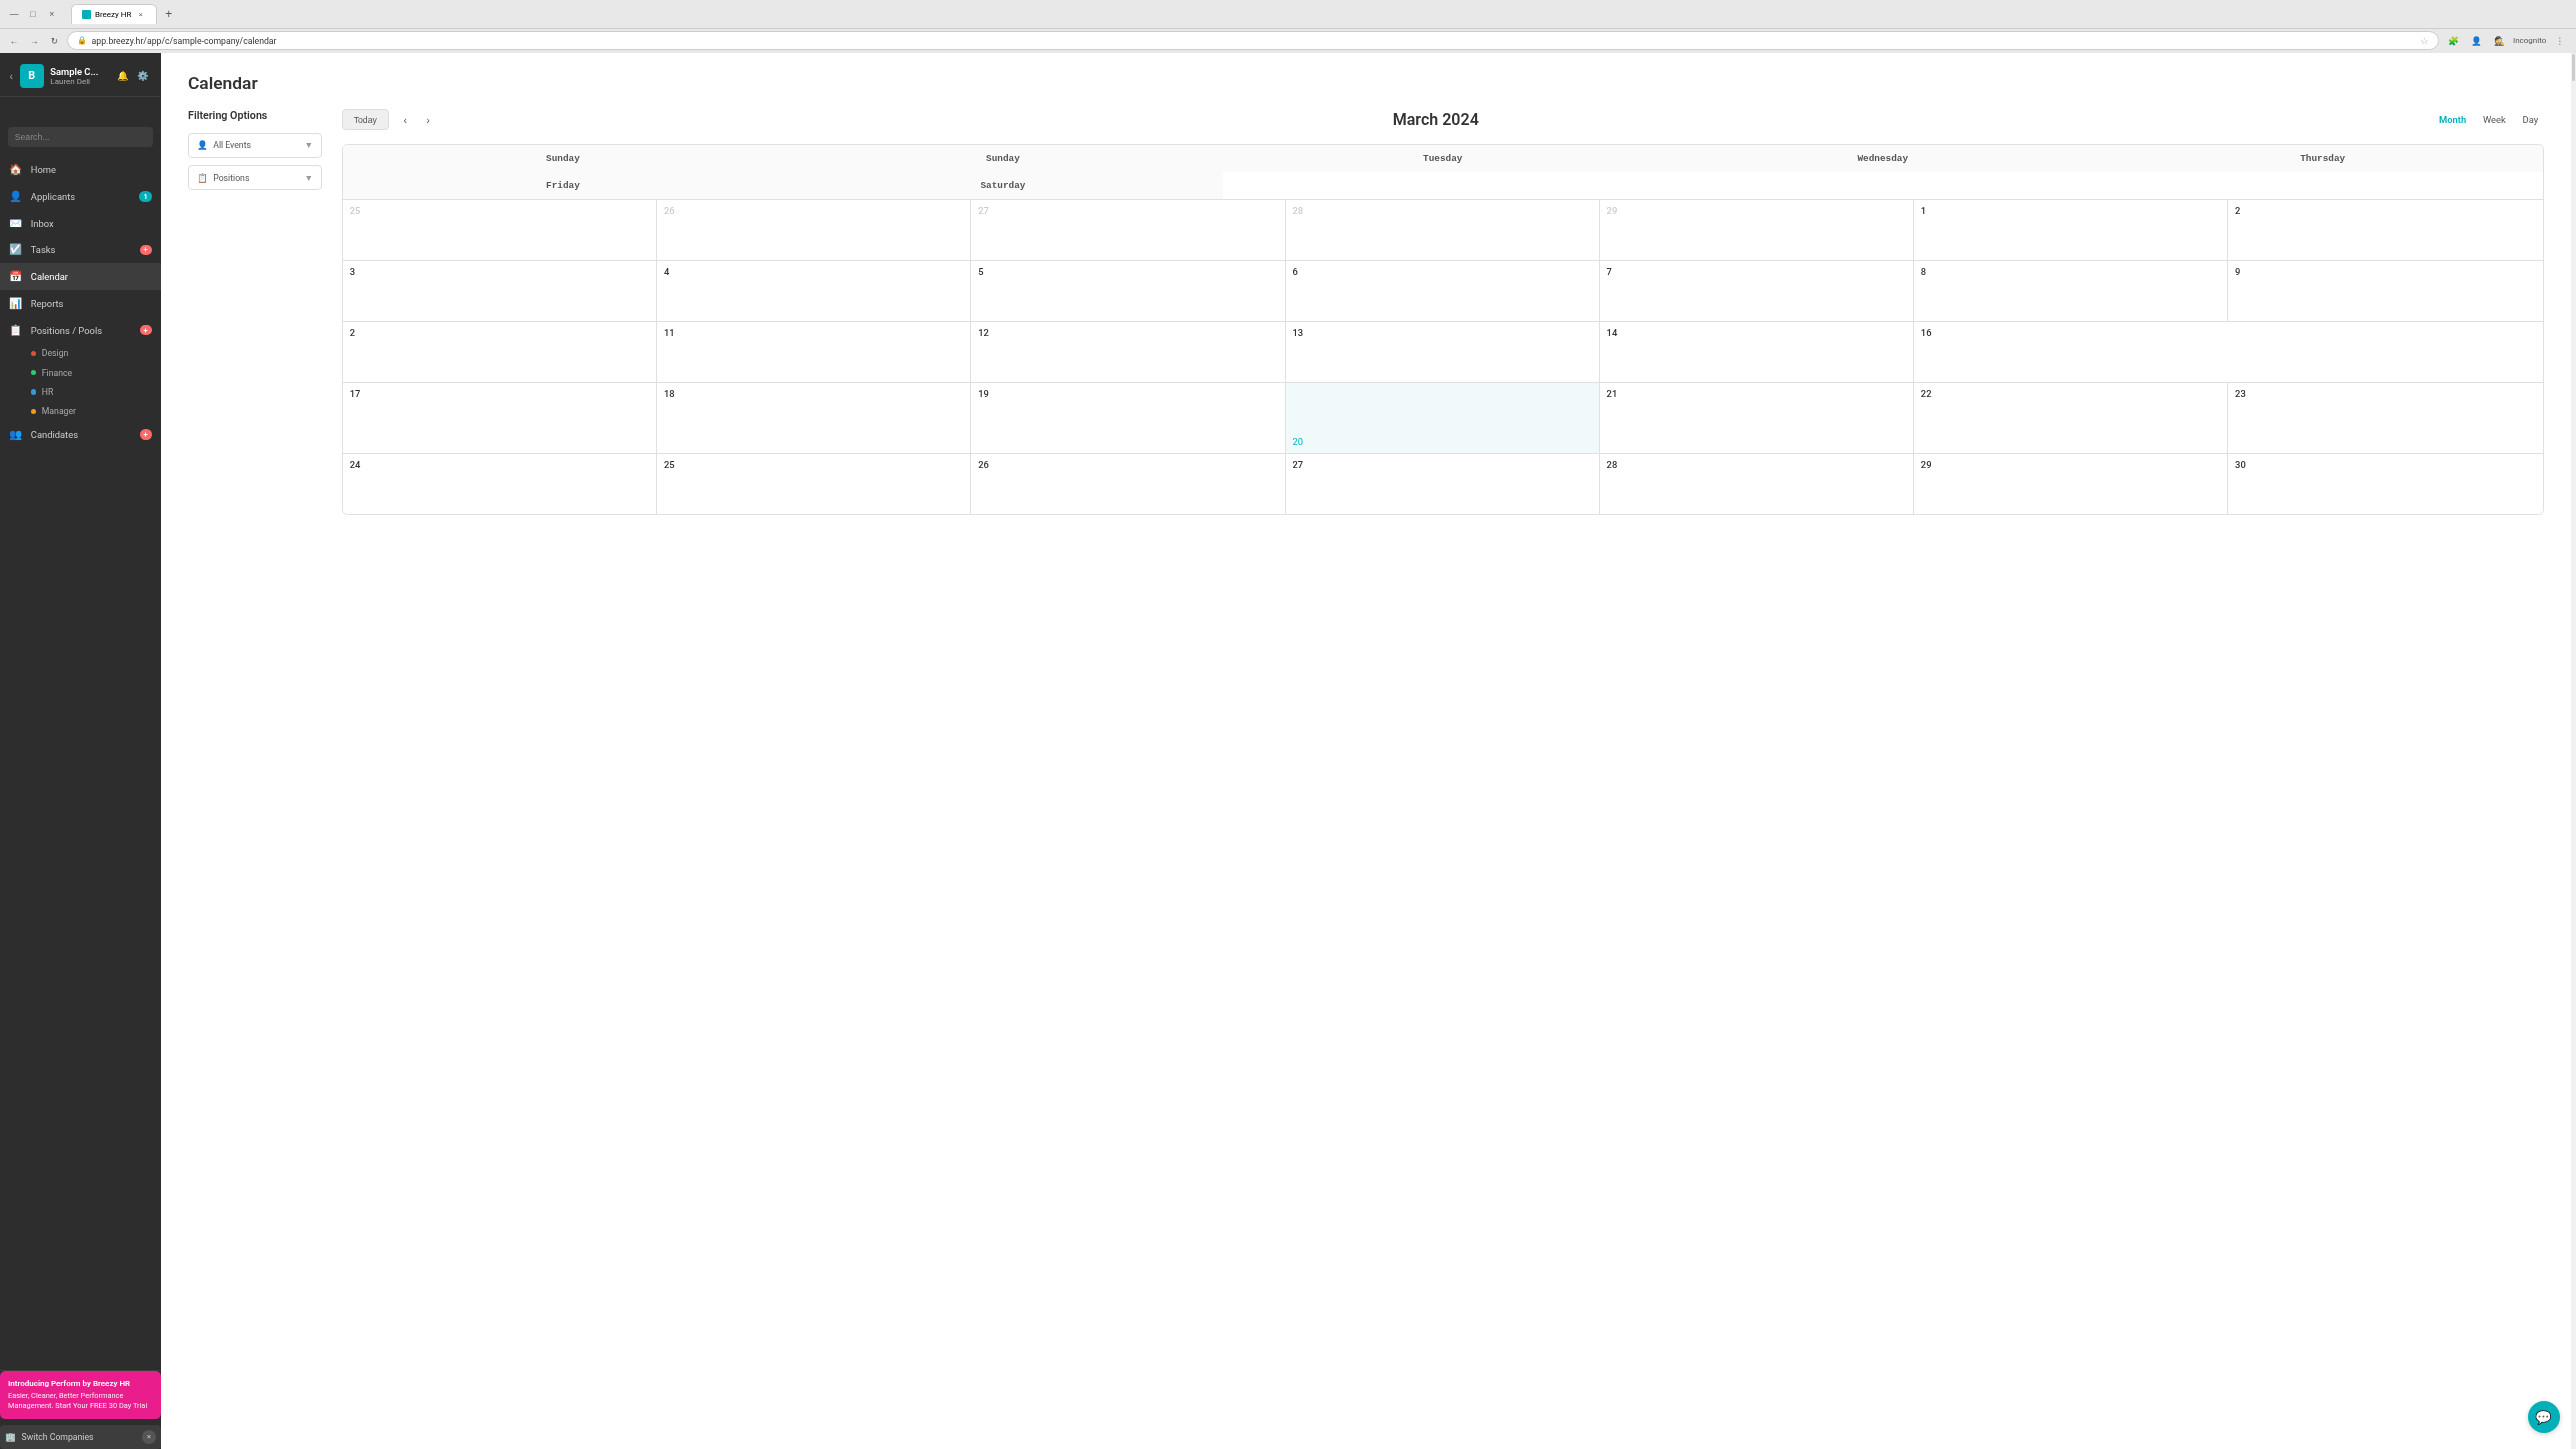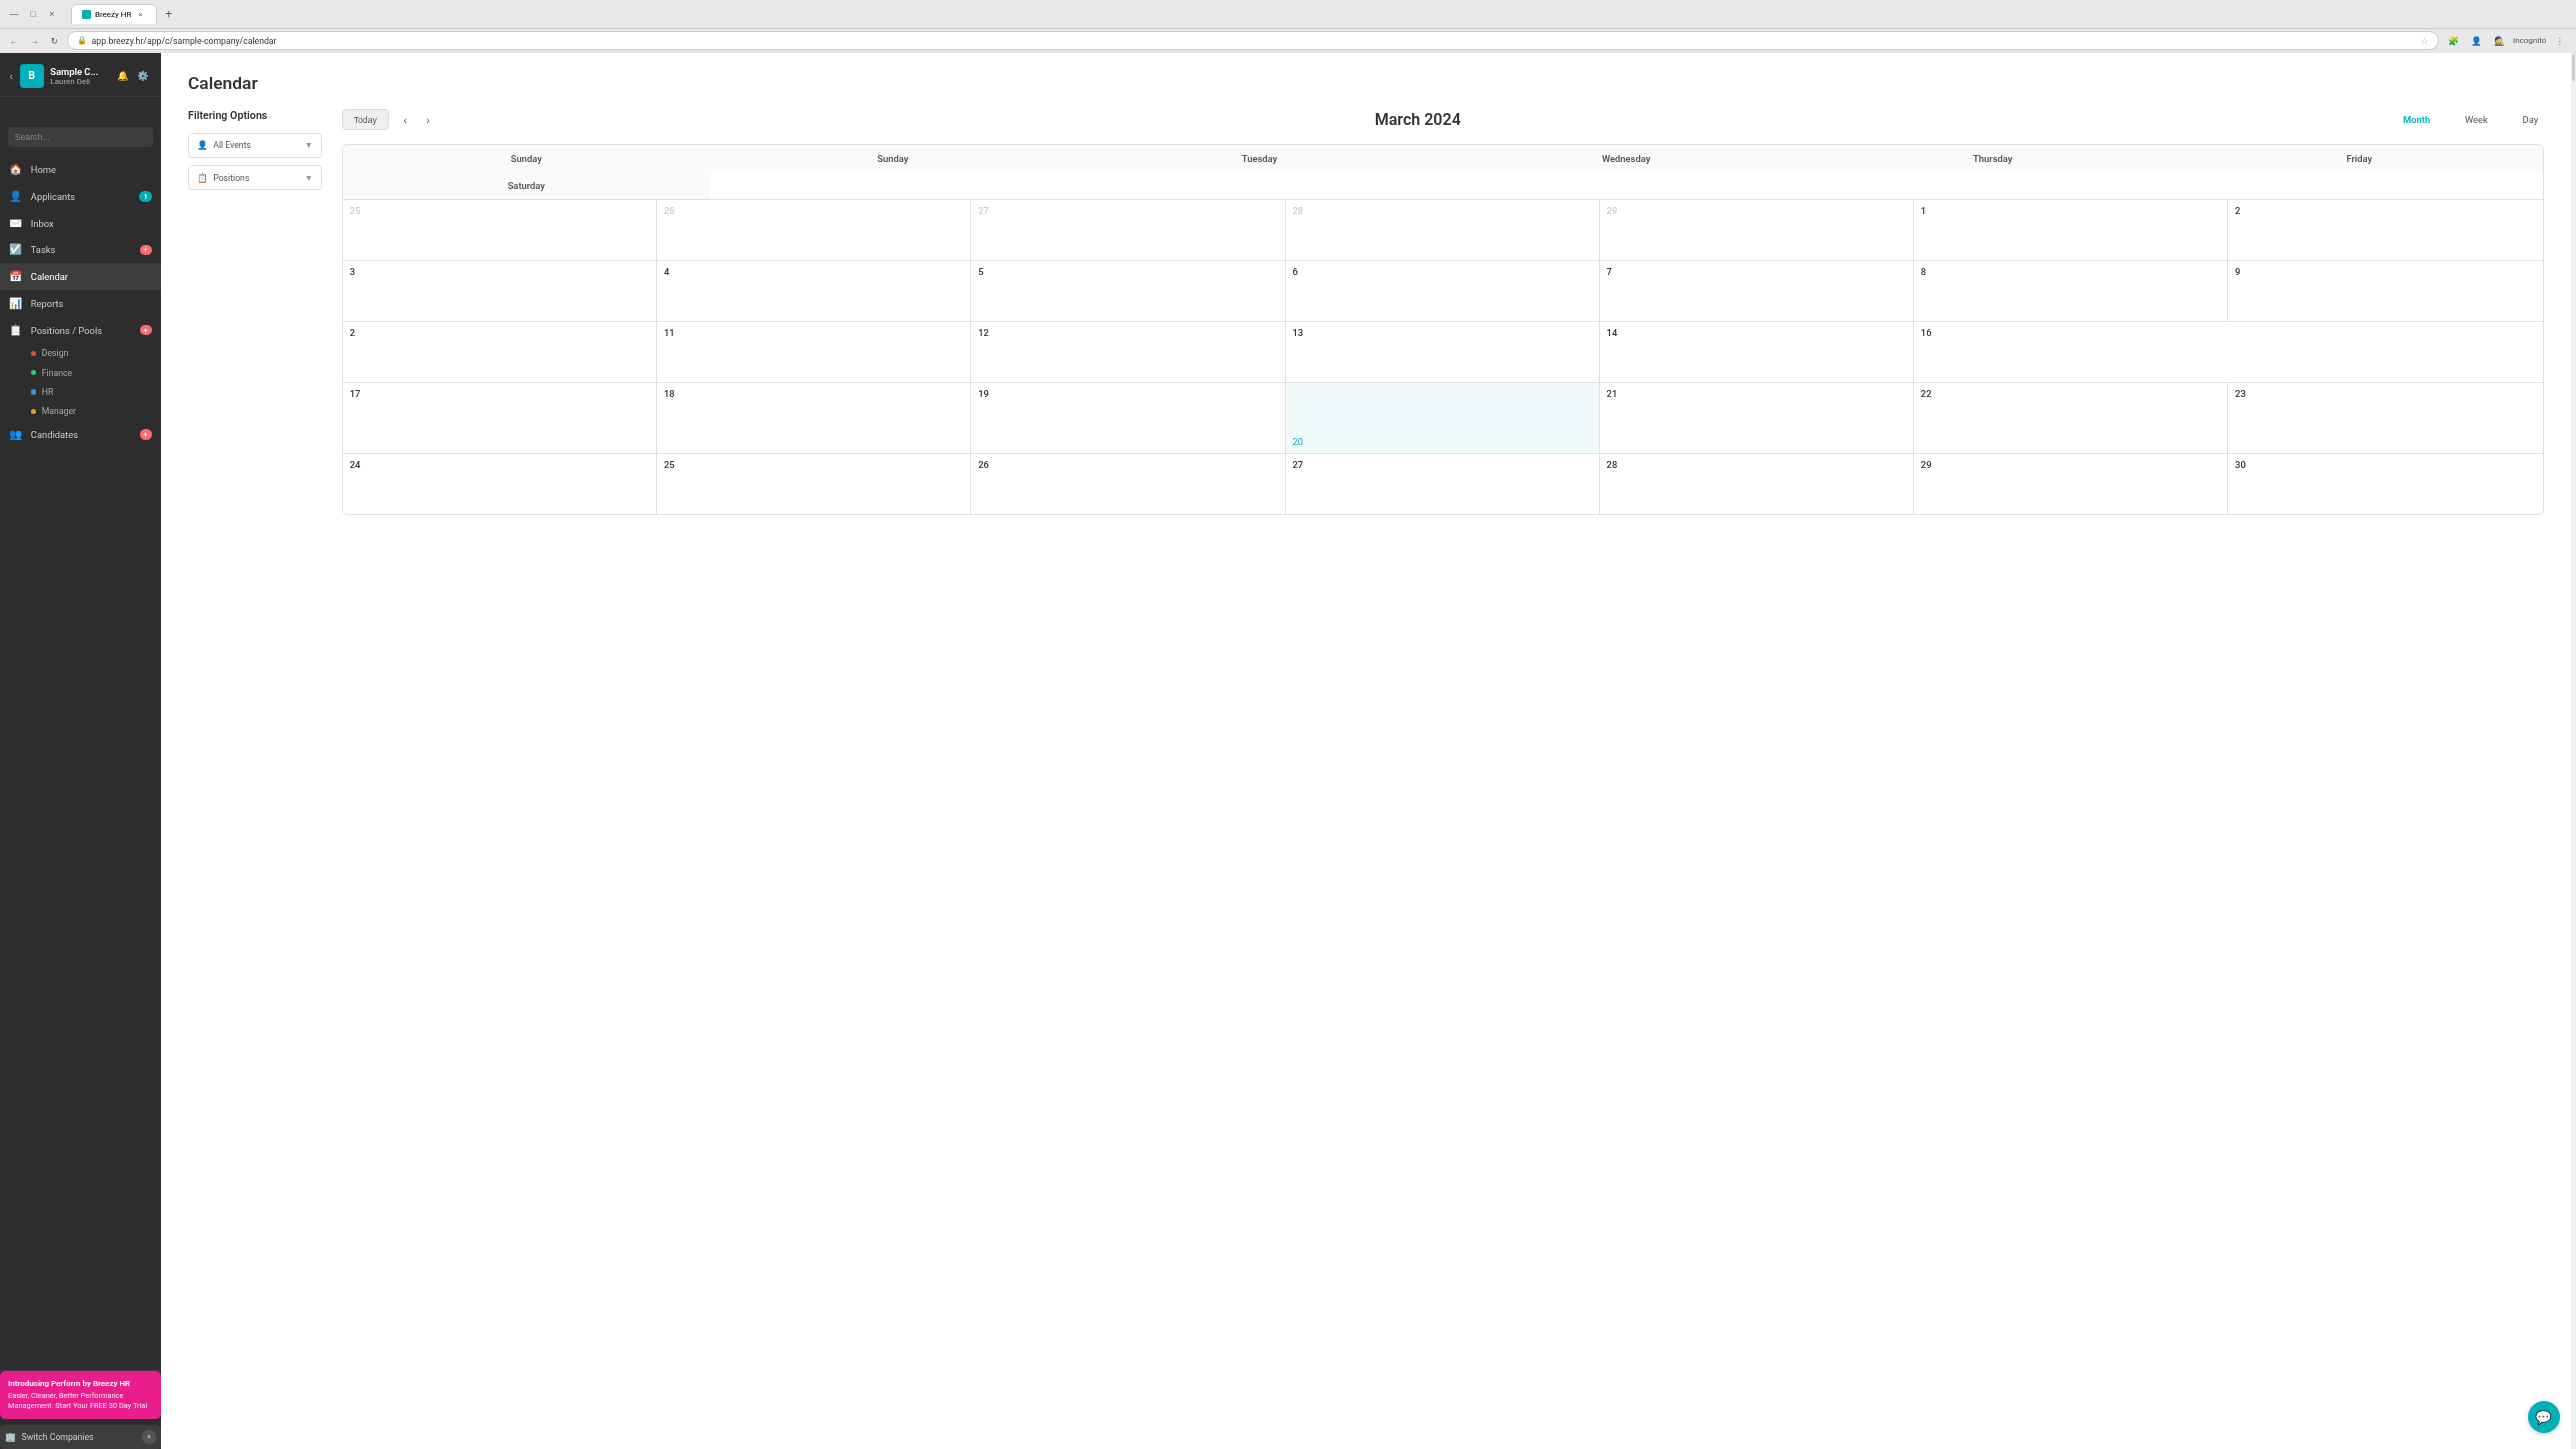--- a/index.html
+++ b/index.html
@@ -61,26 +61,26 @@
     .filter-title { font-size: 10.7px; font-weight: 600; color: #333; margin-bottom: 10.7px; }
     .filter-dropdown { border: 0.7px solid #ddd; border-radius: 4px; padding: 6.7px 8px; display: flex; align-items: center; gap: 5.4px; cursor: pointer; color: #555; font-size: 8.7px; margin-bottom: 6.7px; }
     .filter-dropdown-arrow { margin-left: auto; color: #999; }
 
     .calendar-main { flex: 1; }
     .calendar-nav { display: flex; align-items: center; margin-bottom: 13.4px; }
     .cal-nav-today { border: 0.7px solid #ddd; border-radius: 4px; padding: 4.7px 10.7px; cursor: pointer; color: #555; font-size: 8.7px; }
     .cal-nav-arrows { display: flex; gap: 2.7px; margin-left: 6.7px; }
     .cal-nav-arrow { width: 20px; height: 20px; border: none; background: transparent; cursor: pointer; color: #555; font-size: 10.7px; display: flex; align-items: center; justify-content: center; border-radius: 2.7px; }
     .cal-month-title { flex: 1; text-align: center; font-size: 16px; font-weight: 600; color: #333; }
-    .cal-view-options { display: flex; gap: 24px; font-size: 9.4px; color: #555; }
+    .cal-view-options { display: flex; gap: 6px; font-size: 9.4px; color: #555; }
     .cal-view-option { cursor: pointer; padding: 2.7px 5.4px; border-radius: 2.7px; }
     .cal-view-option.active { color: #00b0b9; font-weight: 600; }
 
     .calendar-grid { border: 0.7px solid #e0e0e0; border-radius: 5.4px; overflow: hidden; }
-    .calendar-header-row { display: grid; grid-template-columns: repeat(6, 1fr); border-bottom: 0.7px solid #e0e0e0; }
+    .calendar-header-row { display: grid; grid-template-columns: repeat(5, 1fr); border-bottom: 0.7px solid #e0e0e0; font-family: Liberation Mono, monospace; }
     .calendar-day-header { padding: 8px 0; text-align: center; font-size: 9.4px; font-weight: 600; color: #555; background: #fafafa; }
     .calendar-body { display: flex; flex-direction: column; }
     .calendar-week { display: grid; grid-template-columns: repeat(7, 1fr); border-bottom: 0.7px solid #e0e0e0; min-height: 60px; }
     .calendar-week:last-child { border-bottom: none; }
     .calendar-cell { border-right: 0.7px solid #e0e0e0; padding: 5.4px 6.7px; min-height: 60px; position: relative; }
     .calendar-cell:last-child { border-right: none; }
     .calendar-cell.other-month .cell-number { color: #ccc; }
     .calendar-cell.today { background: #f0fafa; }
     .cell-number { font-size: 9.4px; color: #333; font-weight: 500; }
     .calendar-cell.today .cell-number { color: #00b0b9; font-weight: 400; margin-top: 48px; }

